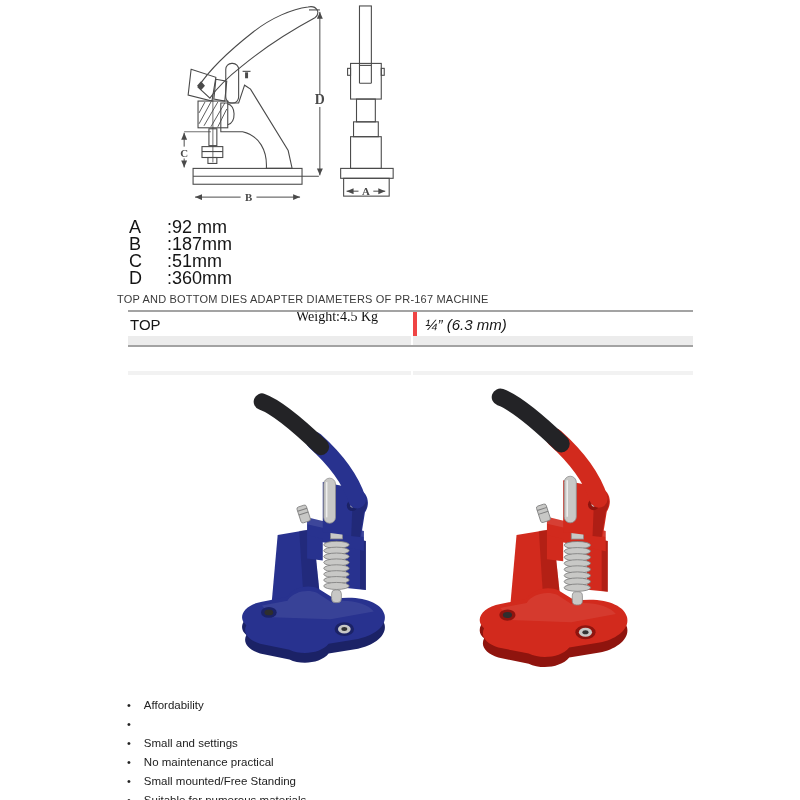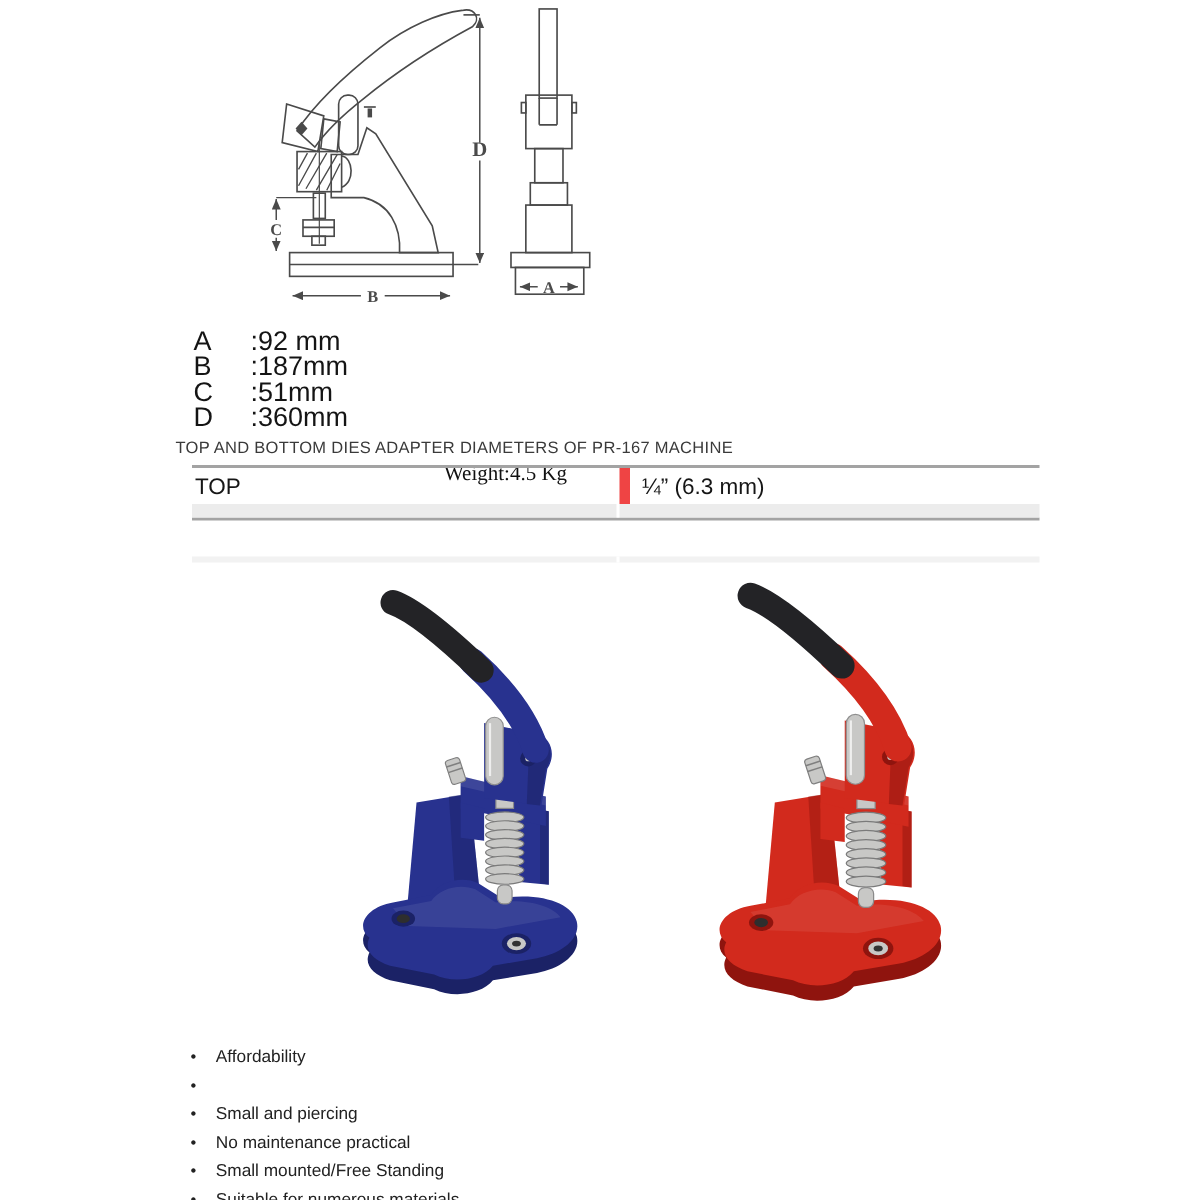--- a/index.html
+++ b/index.html
@@ -19,21 +19,21 @@
 
   .weight{position:absolute;left:237px;top:273px;width:200px;text-align:center;
           font-family:"Liberation Serif",serif;font-size:14px;color:#111;margin-top:36px;}
 
   
   .table-caption{position:absolute;left:117px;top:293px;font-size:11px;color:#3a3a3a;letter-spacing:.2px;}
   .adapter-table{position:absolute;left:128px;top:310px;width:565px;}
   .t-row{display:flex;border-top:2px solid var(--table-border,#a3a3a3);height:24px;align-items:center;
          font-size:15px;color:#161616;}
   .t-cell.label{width:283px;padding-left:2px;}
-  .t-cell.value{flex:1;border-left:7px solid #ef4444;padding-left:8px;height:100%;display:flex;align-items:center;}
+  .t-cell.value{flex:1;border-left:4px solid #ef4444;padding-left:8px;height:100%;display:flex;align-items:center;font-style:italic;}
   .t-stripe{height:9px;background:var(--table-stripe,#ececec);position:relative;}
   .t-stripe::after{content:"";position:absolute;left:283px;top:0;width:2px;height:100%;background:#fff;}
   .t-stripe.thin{height:4px;background:#f2f2f2;}
 
   
   .photos{position:absolute;left:205px;top:385px;width:460px;height:300px;}
   .vars-blue{--body:var(--press-blue,#28328f);--body-dark:var(--press-blue-dark,#1b2266);}
   .vars-red{--body:var(--press-red,#d22a1d);--body-dark:var(--press-red-dark,#8f140e);}
 
   
@@ -200,21 +200,21 @@
   <ul class="features">
     <li>
         <span class="dot">•</span>
         <span class="ftext">Affordability</span>
       </li>
     <li>
         <span class="dot">•</span>
       </li>
     <li>
         <span class="dot">•</span>
-        <span class="ftext">Small and piercing</span>
+        <span class="ftext">Small and settings</span>
       </li>
     <li>
         <span class="dot">•</span>
         <span class="ftext">No maintenance practical</span>
       </li>
     <li>
         <span class="dot">•</span>
         <span class="ftext">Small mounted/Free Standing</span>
       </li>
     <li>

